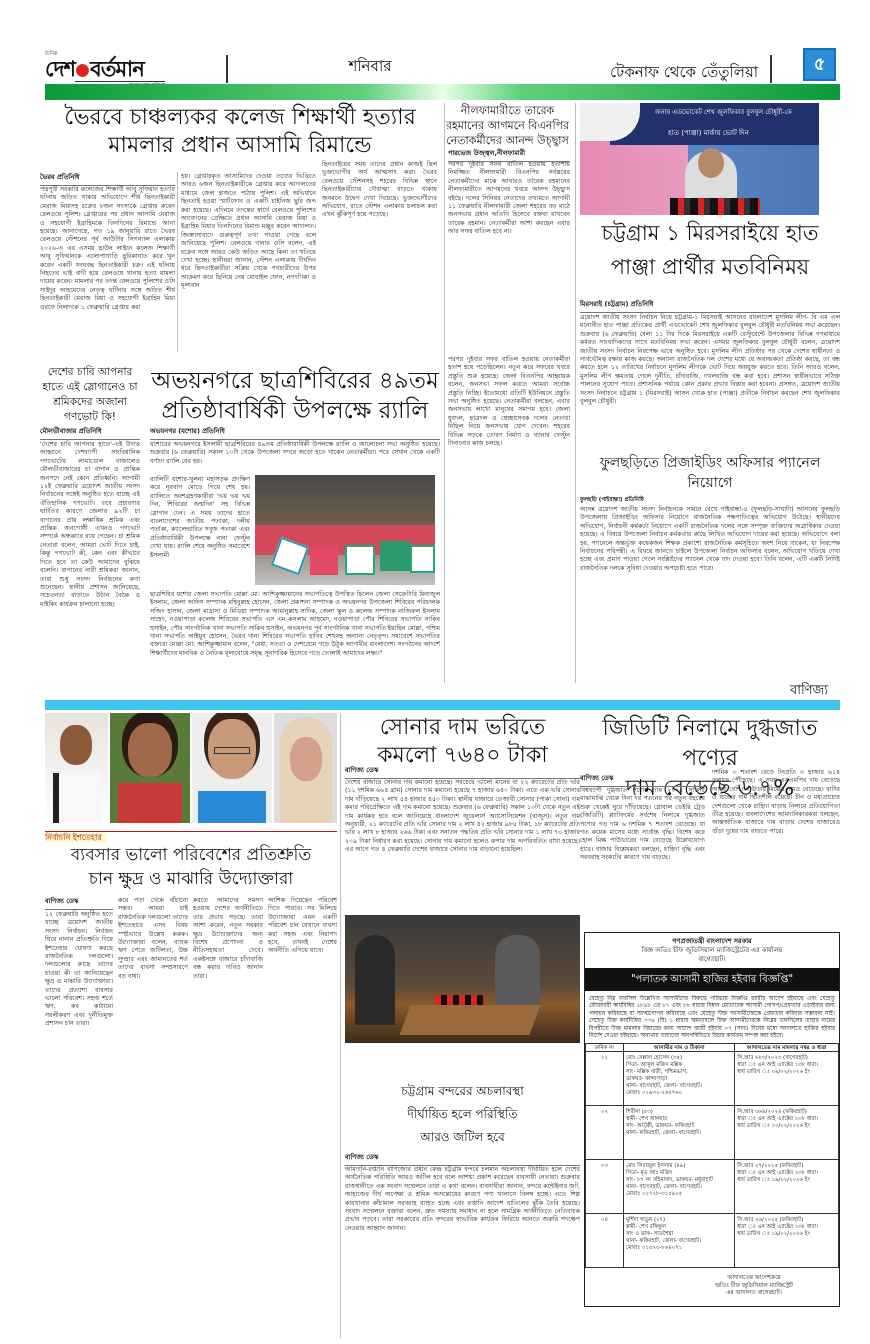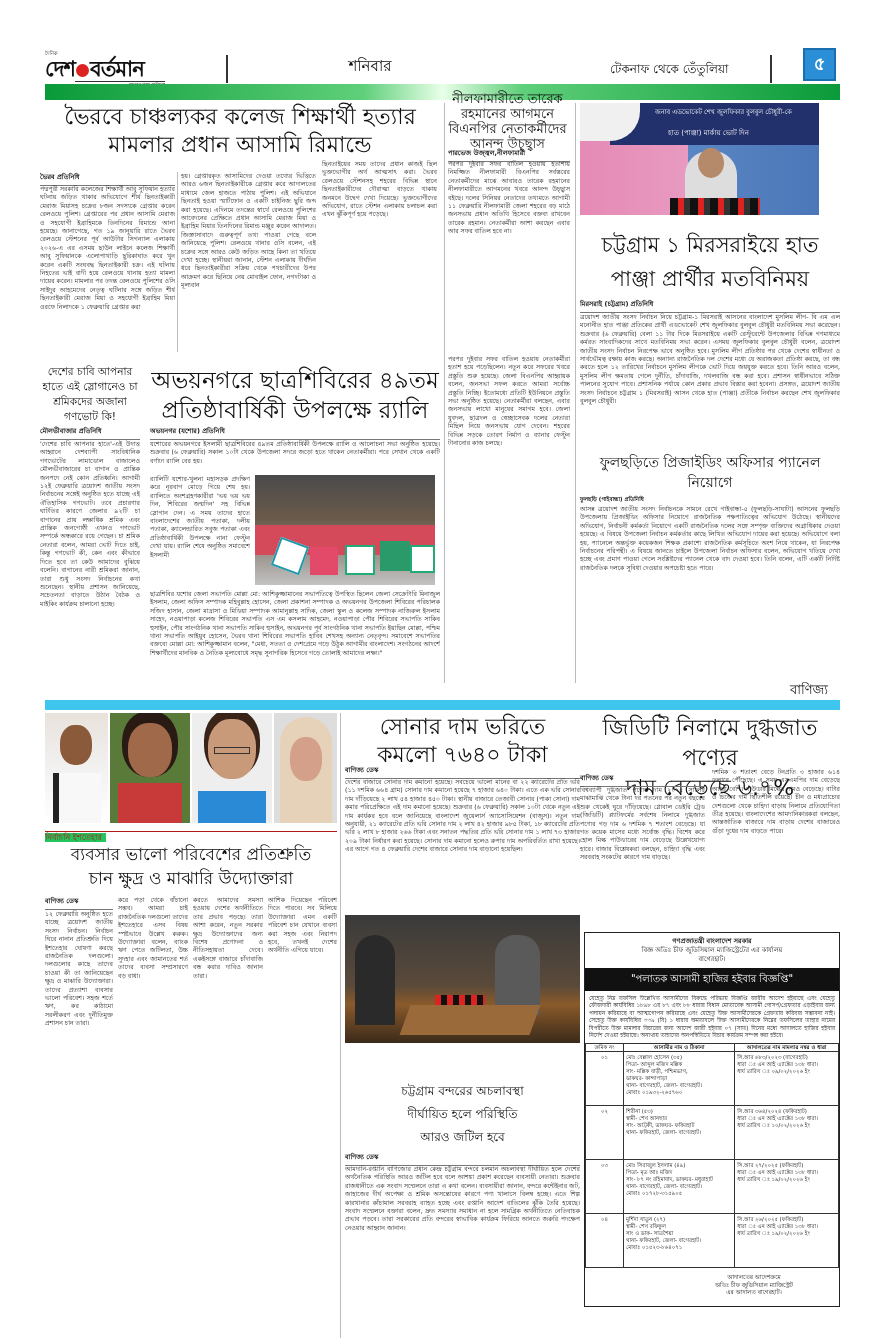--- a/index.html
+++ b/index.html
@@ -13,21 +13,21 @@
 
 #logo{left:45px;top:50px;width:120px;height:40px}
 #logo .tiny{font-size:5px;color:#333}
 #logo .name{font-size:21px;font-weight:bold;letter-spacing:-1px;line-height:22px}
 #logo .name .dot{display:inline-block;width:13px;height:13px;border-radius:50%;background:#d22;vertical-align:middle;margin:0 1px}
 #logo .tag{font-size:4.5px;text-align:right;border-top:1px solid #333;margin-top:1px;margin-left:30px}
 .mast-bar{width:2px;height:28px;background:#333;top:55px}
 #dateblk{left:260px;top:54px;width:220px;text-align:center}
 #dateblk .day{font-size:15px;font-weight:normal}
 #dateblk .date{font-size:6.5px;margin-top:6px}
-#slogan{left:610px;top:60px;font-size:12px}
+#slogan{left:610px;top:60px;font-size:15px}
 #pageno{left:803px;top:48px;width:33px;height:33px;background:#2a8fd6;border:2px solid #1a6fb0;color:#fff;font-size:18px;text-align:center;line-height:28px;font-weight:bold}
 #greenbar{left:45px;top:84px;width:795px;height:16px;background:linear-gradient(90deg,#0a9a3a 0%,#5fcf7a 40%,#e8ffe8 50%,#5fcf7a 60%,#0a9a3a 100%)}
 #bluebar{left:45px;top:700px;width:795px;height:10px;background:#3ec6ef}
 </style>
 </head>
 <body>
 
 <div id="logo" class="abs">
   <div class="tiny">দৈনিক</div>
   <div class="name"><span>দেশ</span><span class="dot"></span><span>বর্তমান</span></div>
@@ -45,35 +45,35 @@
 
 <div class="abs hl" style="left:40px;top:103px;width:400px;font-size:22px;line-height:28px">
   <div>ভৈরবে চাঞ্চল্যকর কলেজ শিক্ষার্থী হত্যার</div>
   <div>মামলার প্রধান আসামি রিমান্ডে</div>
 </div>
 <div class="abs byline" style="left:40px;top:172px;width:135px">ভৈরব প্রতিনিধি</div>
 <div class="abs body-text" style="left:40px;top:185px;width:135px;height:165px">পদ্মপুরী সরকারি কলেজের শিক্ষার্থী আবু সুফিয়ান হত্যার ঘটনায় জড়িত থাকার অভিযোগে শীর্ষ ছিনতাইকারী মেরাজ মিয়াসহ চক্রের ৮জন সদস্যকে গ্রেপ্তার করেন রেলওয়ে পুলিশ। গ্রেপ্তারের পর প্রধান আসামি মেরাজ ও সহযোগী ইব্রাহিমকে তিনদিনের রিমান্ডে আনা হয়েছে। জানাগেছে, গত ১৯ জানুয়ারি রাতে ভৈরব রেলওয়ে স্টেশনের পূর্ব আউটার সিগন্যাল এলাকায় ২০২৬-এ এর এসময় ছাউন লাইনে কলেজ শিক্ষার্থী আবু সুফিয়ানকে এলোপাথাড়ি ছুরিকাঘাত করে খুন করেন একটি সংঘবদ্ধ ছিনতাইকারী চক্র। এই ঘটনায় নিহতের ভাই বাদী হয়ে রেলওয়ে থানায় হত্যা মামলা দায়ের করেন। মামলার পর তদন্ত রেলওয়ে পুলিশের ওসি সাইদুর আহমেদের নেতৃত্ব ঘটিনার সঙ্গে জড়িত শীর্ষ ছিনতাইকারী মেরাজ মিয়া ও সহযোগী ইব্রাহিম মিয়া ওরফে নিলাদকে ১ ফেব্রুয়ারি গ্রেপ্তার করা</div>
 <div class="abs body-text" style="left:181px;top:172px;width:135px;height:178px">হয়। গ্রেপ্তারকৃত আসামিদের দেওয়া তথ্যের ভিত্তিতে আরও ৬জন ছিনতাইকারীকে গ্রেপ্তার করে আদালতের মাধ্যমে জেল হাজতে পাঠায় পুলিশ। এই অভিযানে ছিনতাই হওয়া স্মার্টফোন ও একটি চাইনিজ ছুরি জব্দ করা হয়েছে। এদিনমে তদন্তের স্বার্থে রেলওয়ে পুলিশের আবেদনের প্রেক্ষিতে প্রধান আসামি মেরাজ মিয়া ও ইব্রাহিম মিয়ার তিনদিনের রিমান্ড মঞ্জুর করেন আদালত। জিজ্ঞাসাবাদে গুরুত্বপূর্ণ তথ্য পাওয়া গেছে বলে জানিয়েছে পুলিশ। রেলওয়ে থানার ওসি বলেন, এই চক্রের সঙ্গে আরও কেউ জড়িত আছে কিনা তা খতিয়ে দেখা হচ্ছে। স্থানীয়রা জানান, স্টেশন এলাকায় দীর্ঘদিন ধরে ছিনতাইকারীরা সক্রিয় থেকে পথচারীদের উপর আক্রমণ করে ছিনিয়ে নেয় মোবাইল ফোন, নগদটাকা ও মূল্যবান</div>
 
 <div class="abs body-text" style="left:322px;top:160px;width:115px;height:190px">ছিনতাইয়ের সময় তাদের প্রধান কাজই ছিল ভুক্তভোগীর অর্থ আত্মসাৎ করা। ভৈরব রেলওয়ে স্টেশনসহ শহরের বিভিন্ন স্থানে ছিনতাইকারীদের দৌরাত্ম্য বাড়তে থাকায় জনমনে উদ্বেগ দেখা দিয়েছে। ভুক্তভোগীদের অভিযোগ, রাতে স্টেশন এলাকায় চলাচল করা এখন ঝুঁকিপূর্ণ হয়ে পড়েছে।</div>
-<div class="abs hl" style="left:445px;top:91px;width:125px;font-size:13px;line-height:15px">নীলফামারীতে তারেক রহমানের আগমনে বিএনপির নেতাকর্মীদের আনন্দ উচ্ছ্বাস</div>
+<div class="abs hl" style="left:445px;top:103px;width:125px;font-size:11px;line-height:15px">নীলফামারীতে তারেক রহমানের আগমনে বিএনপির নেতাকর্মীদের আনন্দ উচ্ছ্বাস</div>
 <div class="abs byline" style="left:448px;top:148px;width:122px">পারভেজ উজ্জ্বল,নীলফামারী</div>
 <div class="abs body-text" style="left:448px;top:160px;width:122px;height:190px">পরপর দুইবার সফর বাতিল হওয়ায় হতাশায় নিমজ্জিত নীলফামারী বিএনপির সর্বস্তরের নেতাকর্মীদের মাঝে আবারও তারেক রহমানের নীলফামারীতে আগমনের খবরে আনন্দ উচ্ছ্বাস বইছে। দলের সিনিয়র নেতাদের তথ্যমতে আগামী ১১ ফেব্রুয়ারি নীলফামারী জেলা শহরের বড় মাঠে জনসভায় প্রধান অতিথি হিসেবে বক্তব্য রাখবেন তারেক রহমান। নেতাকর্মীরা আশা করছেন এবার আর সফর বাতিল হবে না।</div>
 
 <div class="abs photo" style="left:580px;top:103px;width:239px;height:112px;background:linear-gradient(90deg,#e58ab5 0%,#e89ac0 45%,#5a86c5 45%,#4b77b8 100%)">
   <div style="position:absolute;left:30px;top:0;width:230px;height:42px;background:#22306b"></div>
   <div style="position:absolute;left:0;top:0;width:60px;height:38px;background:#f0f0f0;border-radius:0 0 30px 0"></div>
   <div style="position:absolute;left:75px;top:4px;font-size:6.5px;color:#fff;white-space:nowrap">জনাব এডভোকেট শেখ জুলফিকার বুলবুল চৌধুরী-কে</div>
   <div style="position:absolute;left:88px;top:24px;font-size:7px;color:#fff;background:#fff0;white-space:nowrap">হাত (পাঞ্জা) মার্কায় ভোট দিন</div>
   <div style="position:absolute;left:105px;top:48px;width:52px;height:64px;background:#ddd;border-radius:24px 24px 4px 4px"></div>
   <div style="position:absolute;left:118px;top:45px;width:26px;height:30px;background:#b58a6a;border-radius:50%"></div>
   <div style="position:absolute;left:90px;top:95px;width:90px;height:17px;background:repeating-linear-gradient(90deg,#111 0 8px,#d22 8px 14px,#333 14px 20px)"></div>
 </div>
 
-<div class="abs hl" style="left:580px;top:228px;width:260px;font-size:21px;line-height:34px">
+<div class="abs hl" style="left:580px;top:216px;width:260px;font-size:21px;line-height:34px">
   <div>চট্টগ্রাম ১ মিরসরাইয়ে হাত</div>
   <div>পাঞ্জা প্রার্থীর মতবিনিময়</div>
 </div>
 <div class="abs byline" style="left:580px;top:299px;width:260px">মিরসরাই (চট্টগ্রাম) প্রতিনিধি</div>
 <div class="abs body-text" style="left:580px;top:313px;width:260px;height:120px">ত্রয়োদশ জাতীয় সংসদ নির্বাচন নিয়ে চট্টগ্রাম-১ মিরসরাই আসনের বাংলাদেশ মুসলিম লীগ- বি এম এল মনোনীত হাত পাঞ্জা প্রতিকের প্রার্থী এডভোকেট শেখ জুলফিকার বুলবুল চৌধুরী মতবিনিময় সভা করেছেন। শুক্রবার (৬ ফেব্রুয়ারি) বেলা ১১ টার দিকে মিরসরাইয়ে একটি রেস্টুরেন্টে উপজেলার বিভিন্ন গণমাধ্যমে কর্মরত সাংবাদিকদের সাথে মতবিনিময় সভা করেন। এসময় জুলফিকার বুলবুল চৌধুরী বলেন, ত্রয়োদশ জাতীয় সংসদ নির্বাচন নিরপেক্ষ ভাবে অনুষ্ঠিত হবে। মুসলিম লীগ প্রতিষ্ঠার পর থেকে দেশের স্বাধীনতা ও সার্বভৌমত্ব রক্ষায় কাজ করছে। অন্যান্য রাজনৈতিক দল দেশের মধ্যে যে অরাজকতা প্রতিষ্ঠা করছে, তা বন্ধ করতে হলে ১২ তারিখের নির্বাচনে মুসলিম লীগকে ভোট দিয়ে জয়যুক্ত করতে হবে। তিনি আরও বলেন, মুসলিম লীগ ক্ষমতায় গেলে দুর্নীতি, চাঁদাবাজি, দখলবাজি বন্ধ করা হবে। প্রশাসন স্বাধীনভাবে সঠিক্ত পালনের সুযোগ পাবে। প্রশাসনিক পর্যায়ে কোন প্রকার প্রভাব বিস্তার করা হবেনা। প্রসঙ্গত, ত্রয়োদশ জাতীয় সংসদ নির্বাচনে চট্টগ্রাম ১ (মিরসরাই) আসন থেকে হাত (পাঞ্জা) প্রতীকে নির্বাচন করছেন শেখ জুলফিকার বুলবুল চৌধুরী।</div>
 
 <div class="abs hl" style="left:580px;top:452px;width:260px;font-size:14px;line-height:20px">
   <div>ফুলছড়িতে প্রিজাইডিং অফিসার প্যানেল নিয়োগে</div>
 </div>
 <div class="abs" style="left:580px;top:496px;font-size:5.5px;font-weight:bold">ফুলছড়ি (গাইবান্ধা) প্রতিনিধি</div>
@@ -120,21 +120,21 @@
   <div style="position:absolute;left:16px;top:6px;width:48px;height:60px;background:#c99a7a;border-radius:45%;box-shadow:0 -6px 0 4px #3a2418"></div>
   <div style="position:absolute;left:22px;top:34px;width:36px;height:7px;border:1.5px solid #333"></div>
   <div style="position:absolute;left:6px;top:78px;width:68px;height:32px;background:#2a8ad6"></div>
 </div>
 <div class="abs photo" style="left:274px;top:713px;width:63px;height:110px;background:#ddd">
   <div style="position:absolute;left:6px;top:4px;width:52px;height:106px;background:#e6d2b8;border-radius:26px 26px 0 0"></div>
   <div style="position:absolute;left:16px;top:24px;width:32px;height:44px;background:#d4a08a;border-radius:45%"></div>
 </div>
 
 <div class="abs" style="left:45px;top:825px;width:292px;height:12px">
-  <span style="font-size:8px;color:#b01818;background:#22c55e;padding-right:4px;position:relative;z-index:1">নির্বাচনি ইশতেহার</span>
+  <span style="font-size:8px;color:#b01818;background:#fef9c3;padding-right:4px;position:relative;z-index:1">নির্বাচনি ইশতেহার</span>
   <div style="position:absolute;left:0;right:0;top:6px;height:1px;background:#b01818"></div>
 </div>
 <div class="abs hl" style="left:45px;top:842px;width:292px;font-size:17px;line-height:24px">
   <div>ব্যবসার ভালো পরিবেশের প্রতিশ্রুতি</div>
   <div>চান ক্ষুদ্র ও মাঝারি উদ্যোক্তারা</div>
 </div>
 <div class="abs byline" style="left:45px;top:896px;width:68px">বাণিজ্য ডেস্ক</div>
 <div class="abs body-text" style="left:45px;top:910px;width:68px;height:425px">১২ ফেব্রুয়ারি অনুষ্ঠিত হতে যাচ্ছে ত্রয়োদশ জাতীয় সংসদ নির্বাচন। নির্বাচন ঘিরে নানান প্রতিশ্রুতি দিয়ে ইশতেহার ঘোষণা করছে রাজনৈতিক দলগুলো। দলগুলোর কাছে তাদের চাওয়া কী তা জানিয়েছেন ক্ষুদ্র ও মাঝারি উদ্যোক্তারা। তাদের প্রত্যাশা ব্যবসার ভালো পরিবেশ। সহজ শর্তে ঋণ, কর কাঠামো সরলীকরণ এবং দুর্নীতিমুক্ত প্রশাসন চান তারা।</div>
 <div class="abs body-text" style="left:118px;top:896px;width:70px;height:440px">করে পড়া থেকে বাঁচানো সম্ভব। আমরা চাই রাজনৈতিক দলগুলো তাদের ইশতেহারে এসব বিষয় স্পষ্টভাবে উল্লেখ করুক। উদ্যোক্তারা বলেন, ব্যাংক ঋণ পেতে জটিলতা, উচ্চ সুদহার এবং জামানতের শর্ত তাদের ব্যবসা সম্প্রসারণে বড় বাধা।</div>
 <div class="abs body-text" style="left:193px;top:896px;width:70px;height:440px">করতে আমাদের সমস্যা হওয়ায় দেশের অর্থনীতিতে তার প্রভাব পড়ছে। তারা আশা করেন, নতুন সরকার ক্ষুদ্র উদ্যোক্তাদের জন্য বিশেষ প্রণোদনা ও নীতিসহায়তা দেবে। একইসঙ্গে বাজারে চাঁদাবাজি বন্ধ করার দাবিও জানান তারা।</div>

